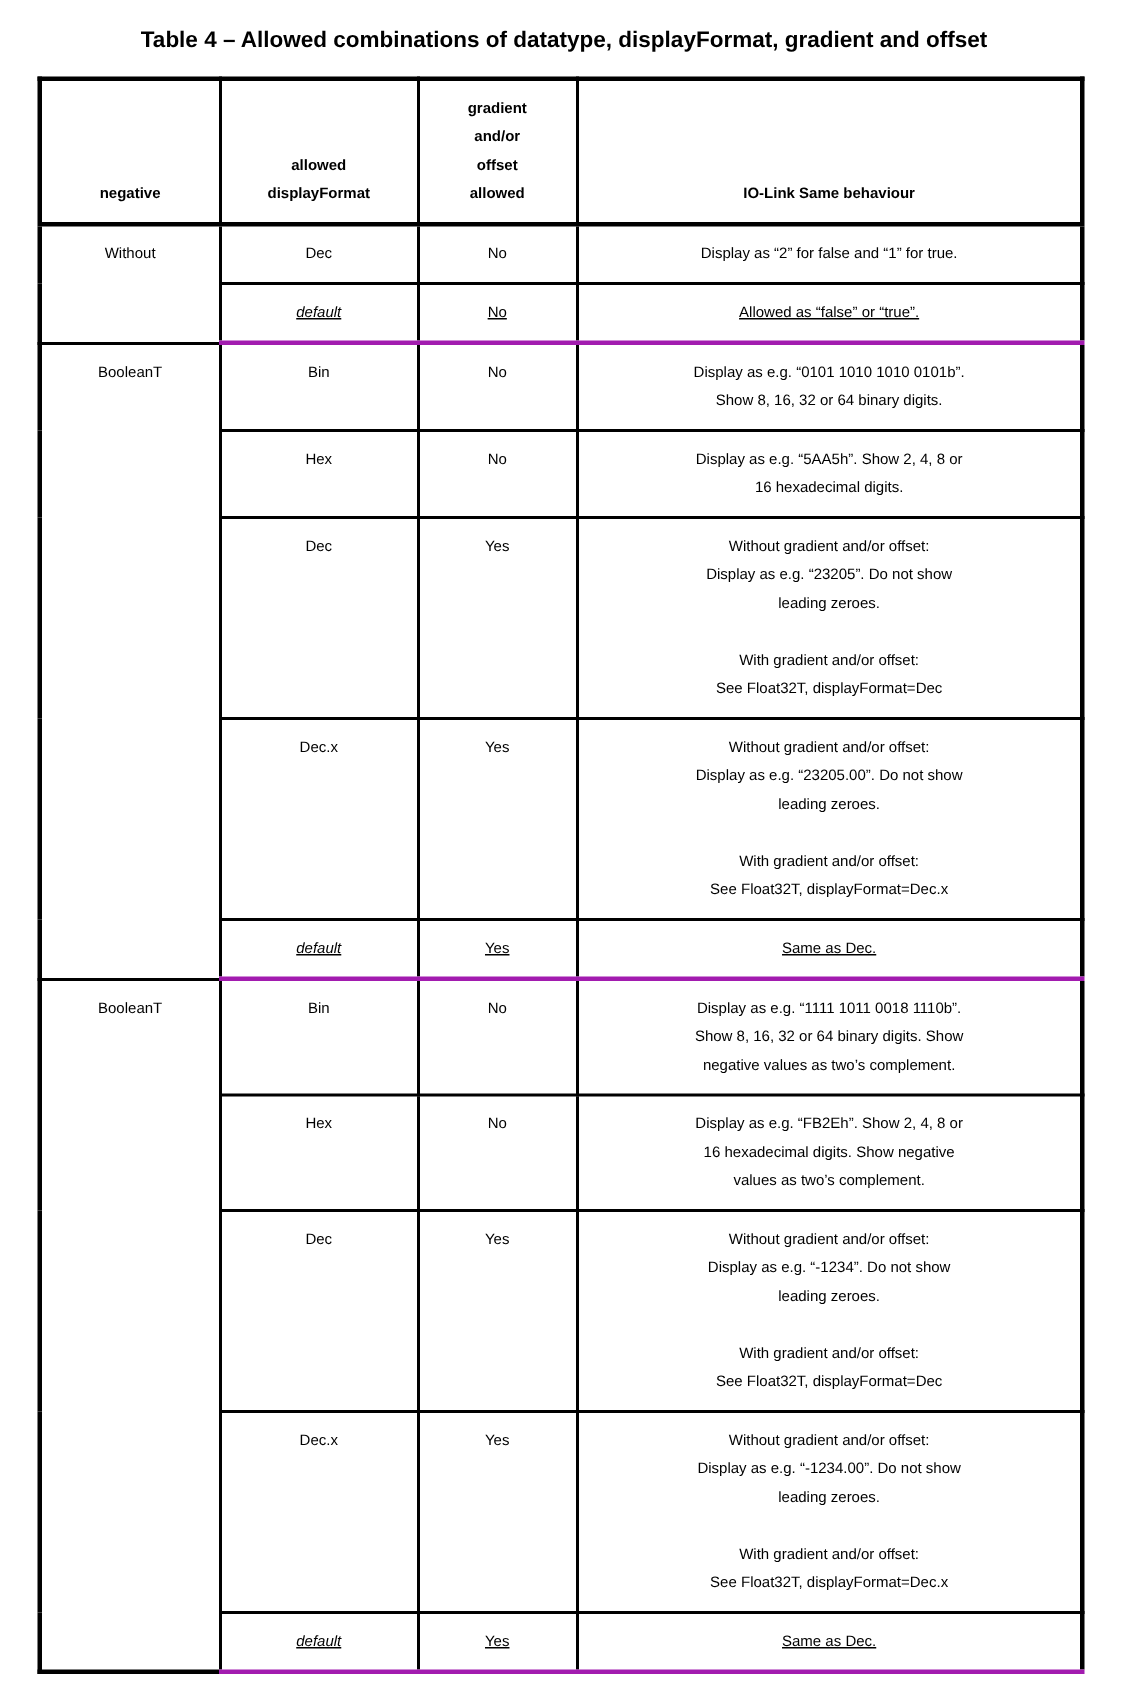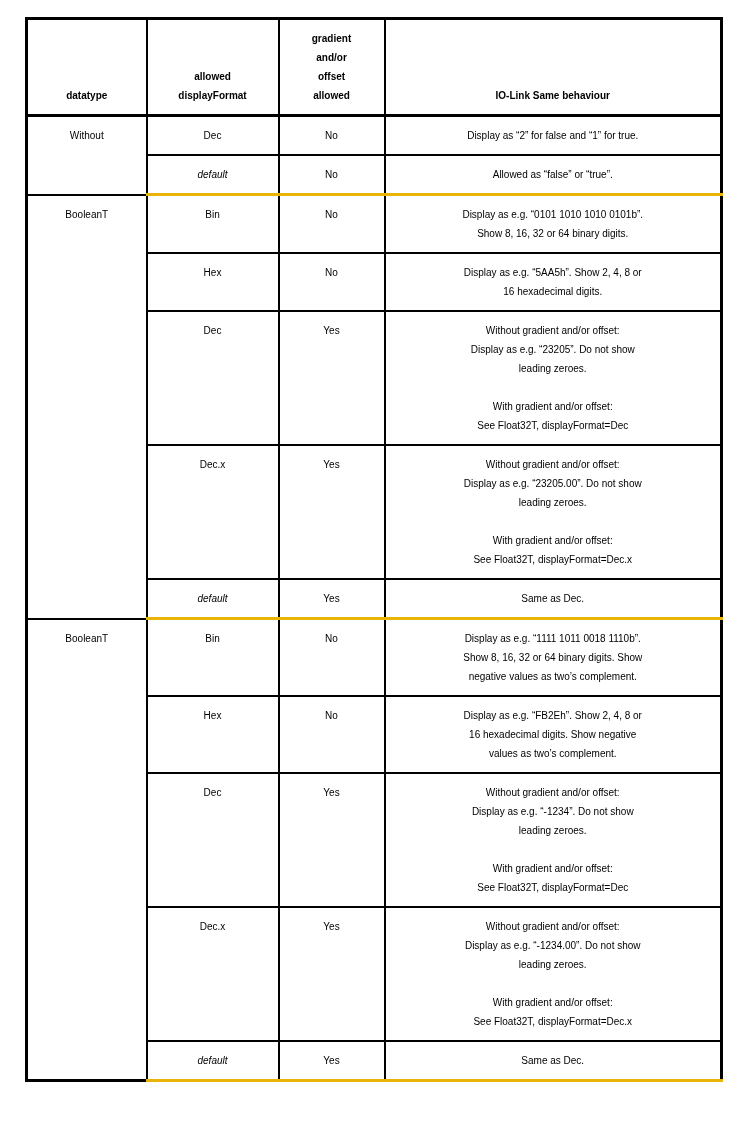--- a/index.html
+++ b/index.html
@@ -43,40 +43,42 @@
     overflow: hidden;
     word-wrap: break-word;
   }
   table.spec-table thead th {
     vertical-align: bottom;
     font-weight: bold;
     border-bottom: 3px solid #000000;
     height: 74px;
   }
   table.spec-table tr.group-end > td {
-    border-bottom: 3px solid #eab308;
+    border-bottom: 3px solid #a21caf;
+    text-decoration: underline;
   }
   td.datatype-cell { vertical-align: top; }
   td.italic { font-style: italic; }
 </style>
 </head>
 <body>
 
 <div class="page">
+  <div class="table-title">Table 4 – Allowed combinations of datatype, displayFormat, gradient and offset</div>
 
   <table class="spec-table">
     <colgroup>
       <col style="width:120px">
       <col style="width:132px">
       <col style="width:106px">
       <col style="width:337px">
     </colgroup>
     <thead>
       <tr id="header-row">
-          <th>datatype</th>
+          <th>negative</th>
           <th>allowed
 displayFormat</th>
           <th>gradient
 and/or
 offset
 allowed</th>
           <th>IO-Link Same behaviour</th>
         </tr>
     </thead>
     <tbody id="table-body">

